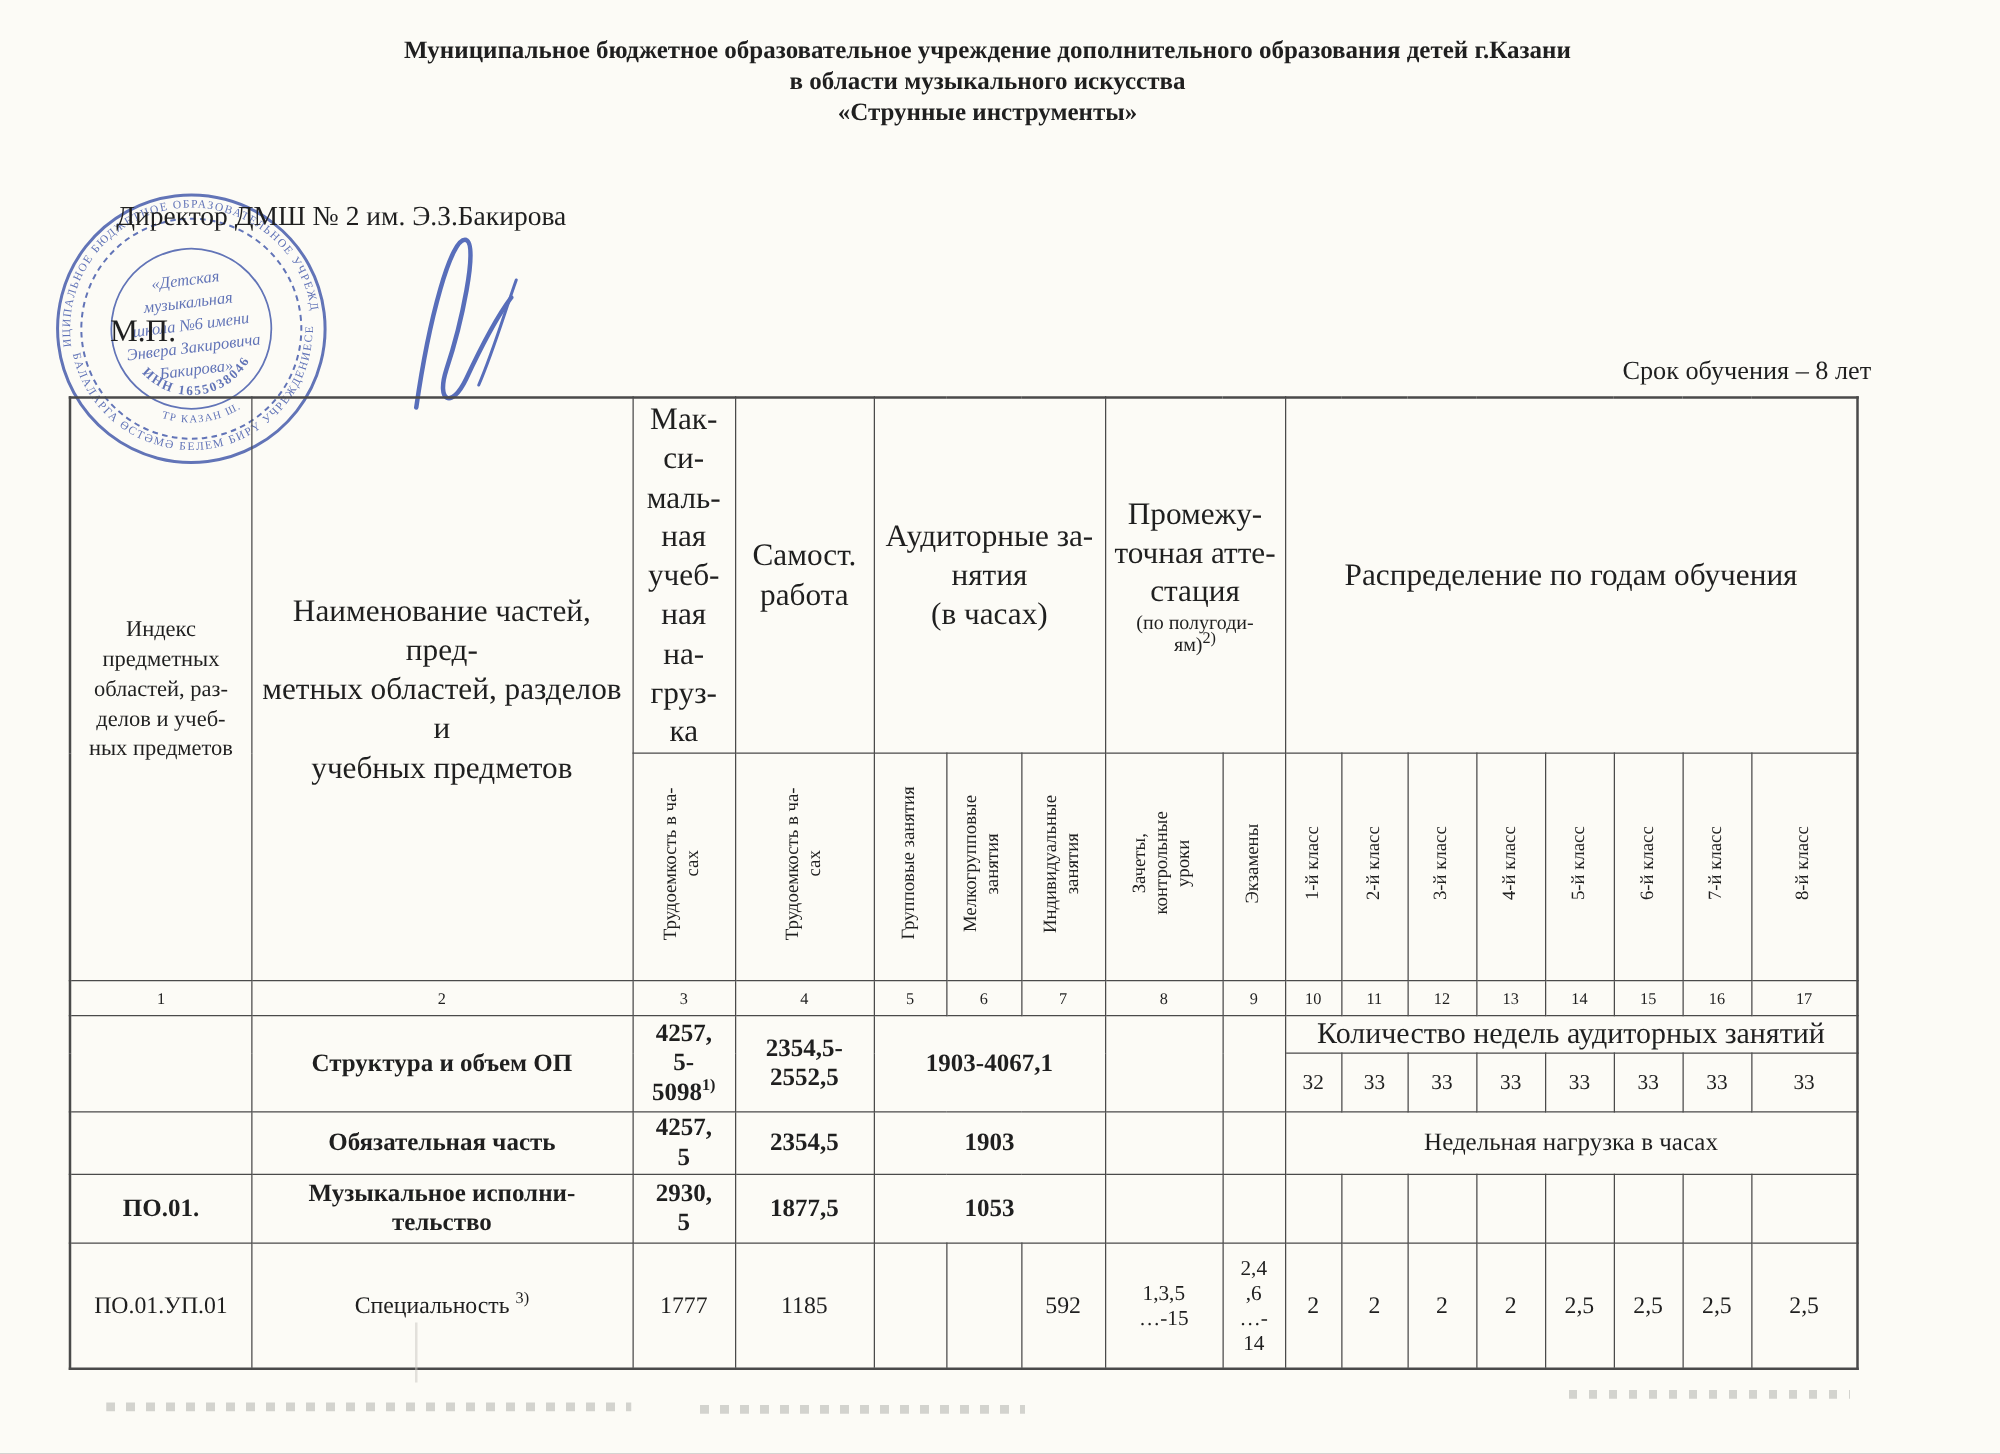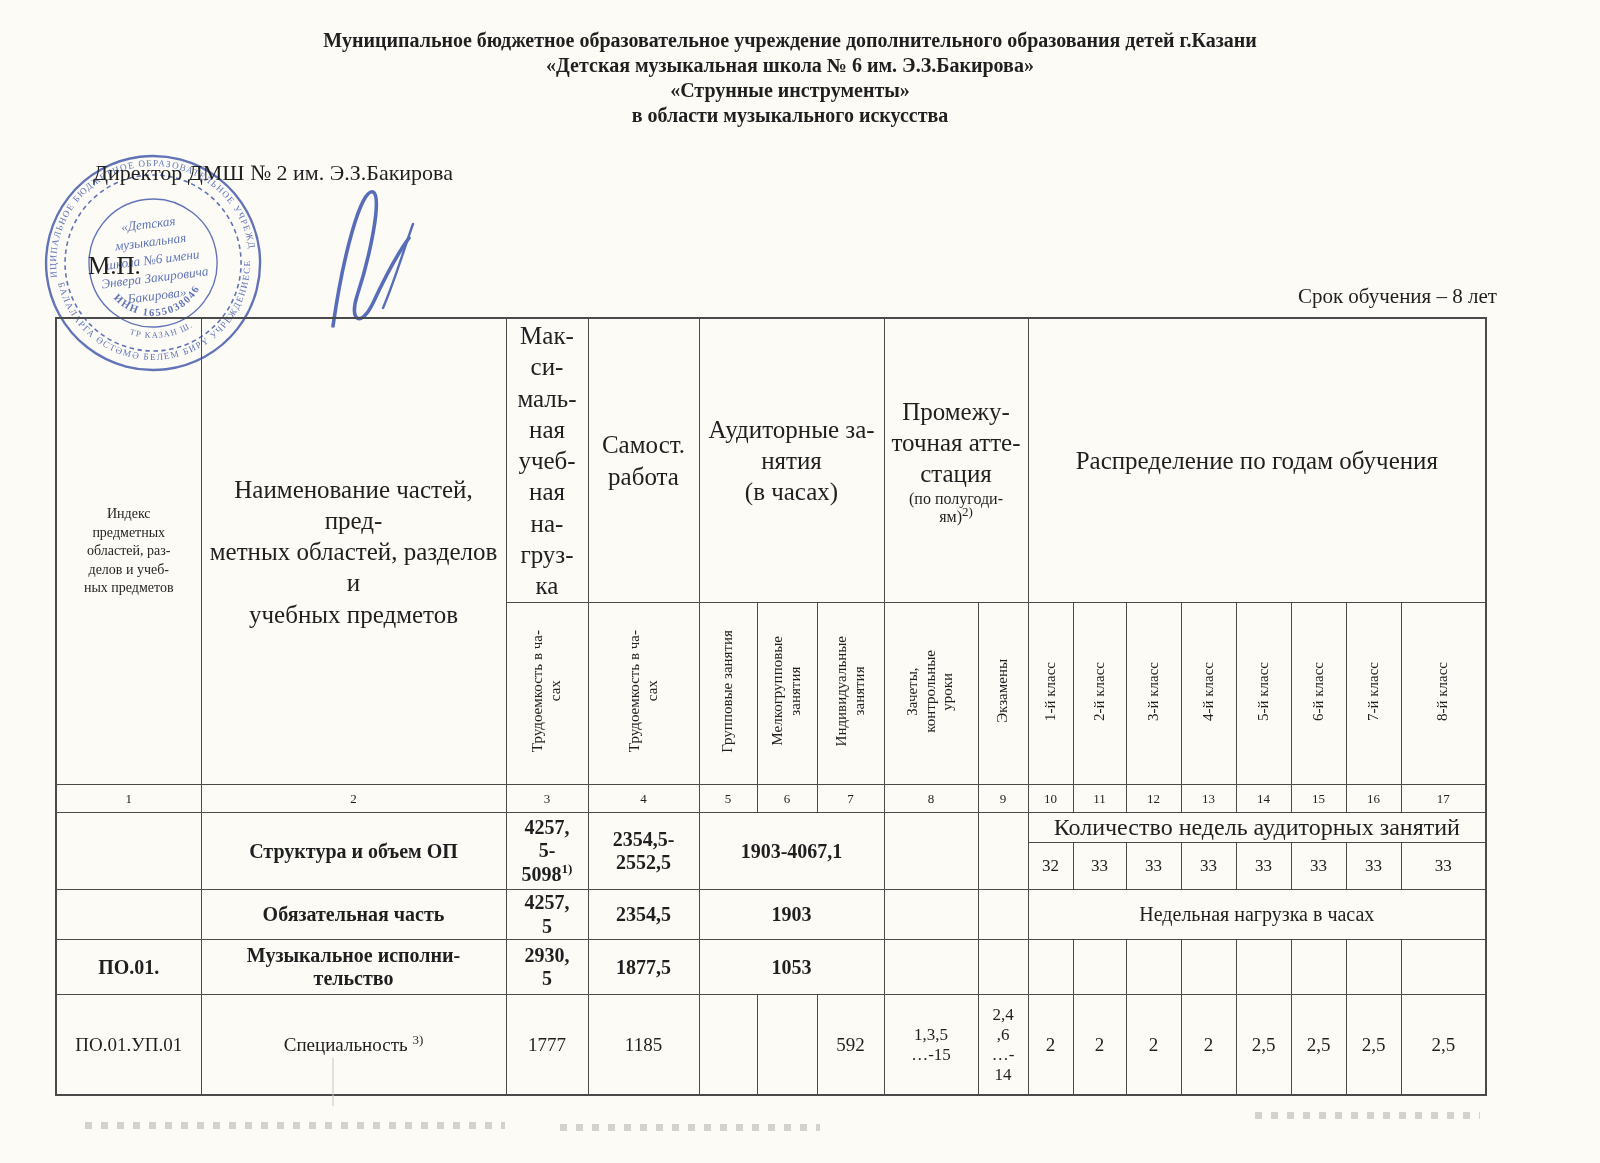--- a/index.html
+++ b/index.html
@@ -19,21 +19,21 @@
   table.plan{position:absolute;left:55px;top:317px;width:1430px;border-collapse:collapse;
              table-layout:fixed;font-size:19px;border:2px solid #4a4a4a;background:transparent}
   .plan td{border:1px solid #4a4a4a;text-align:center;vertical-align:middle;
            padding:1px 3px;overflow:hidden}
   .pre{white-space:pre-line}
   .b{font-weight:bold}
   .fs13{font-size:13px}.fs16{font-size:16px}.fs17{font-size:17px}.fs18{font-size:24px}
   .fs20{font-size:20px}
   .lh1{line-height:1.18}
   .head1{font-size:25px;line-height:1.25}
-  .idxhead{font-size:14px;line-height:1.32}
+  .idxhead{font-size:18px;line-height:1.32}
   .vert span{display:inline-block;writing-mode:vertical-rl;transform:rotate(180deg);
              white-space:pre-line;font-size:15px;line-height:1.18;max-height:176px}
   sup{font-size:13px;vertical-align:super;line-height:0}
   .leftcell{text-align:left;padding-left:9px}
   .smudge{position:absolute;height:7px;opacity:.35;filter:blur(.6px);
           background:repeating-linear-gradient(90deg,#8a8a86 0 7px,transparent 7px 16px)}
   .crease{position:absolute;width:2px;background:#c8c6c0;opacity:.5}
 </style>
 </head>
 <body>
@@ -68,23 +68,22 @@
       <text x="115" y="82">«Детская</text>
       <text x="115" y="100">музыкальная</text>
       <text x="115" y="118">школа №6 имени</text>
       <text x="115" y="136">Энвера Закировича</text>
       <text x="115" y="154">Бакирова»</text>
     </g>
   </svg>
 
   <div class="doc-header">
     <div>Муниципальное бюджетное образовательное учреждение дополнительного образования детей г.Казани</div>
-    <div>«Детская музыкальная школа № 6 им. Э.З.Бакирова»</div>
+    <div>в области музыкального искусства</div>
     <div>«Струнные инструменты»</div>
-    <div>в области музыкального искусства</div>
   </div>
 
   <div class="approval">
     <div>Директор ДМШ № 2 им. Э.З.Бакирова</div>
   </div>
   <div class="mp">М.П.</div>
 
   <svg class="signature" viewBox="0 0 132 152">
     <g fill="none" stroke="#3b55b0" stroke-linecap="round" opacity=".85">
       <path d="M30,146 C40,76 58,8 70,12 C80,16 66,80 54,116 C46,141 58,148 70,123 C84,93 94,74 106,58" stroke-width="3.6"></path>

